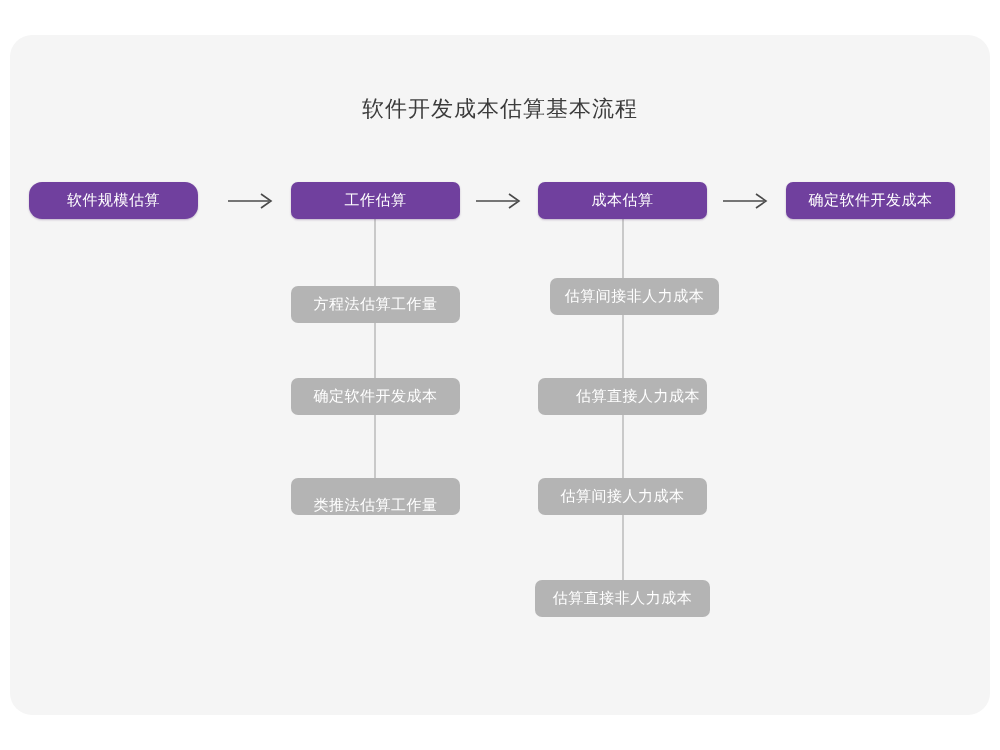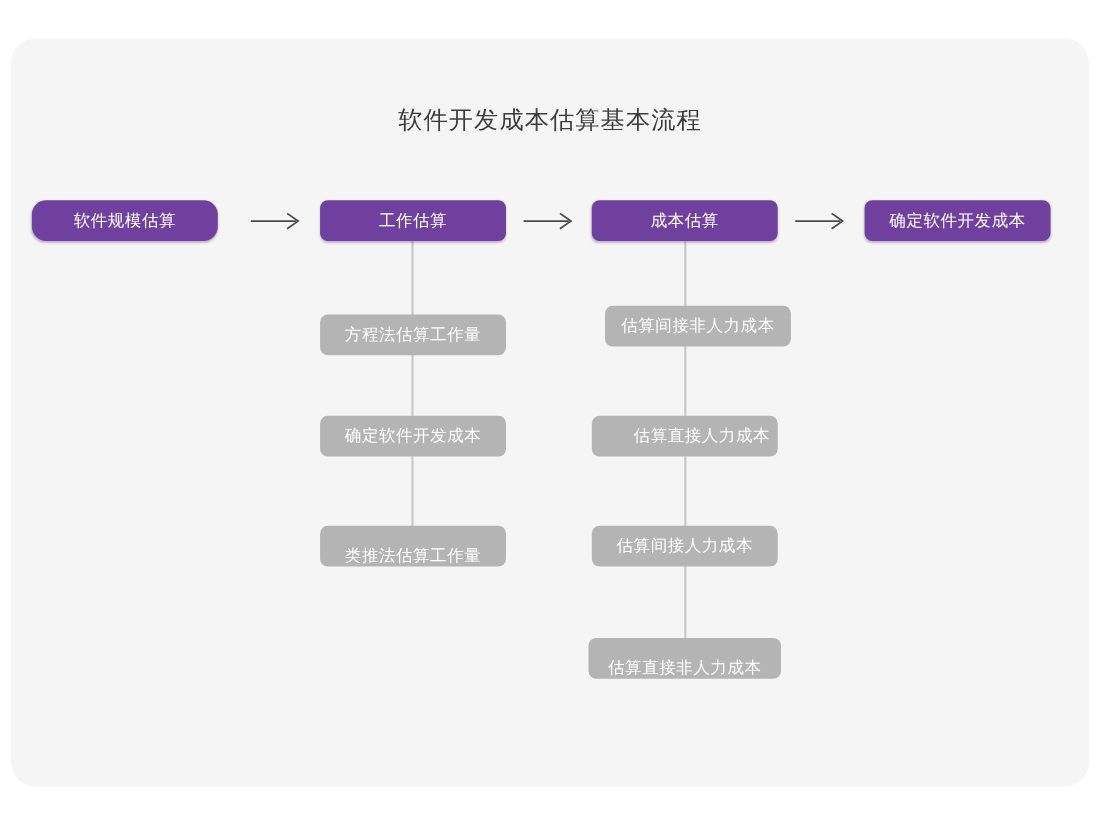--- a/index.html
+++ b/index.html
@@ -64,21 +64,20 @@
   }
   .node.primary {
     background: #70409e;
     box-shadow: 0 1px 2px rgba(80,40,110,0.30);
   }
   .node.secondary {
     background: #b4b4b4;
   }
   .node.wide {
     width: 175px;
-    align-items: flex-end;
   }
 
   .arrow {
     position: absolute;
     width: 56px;
     height: 30px;
     display: flex;
     align-items: center;
     justify-content: center;
     color: #4a4a4a;

